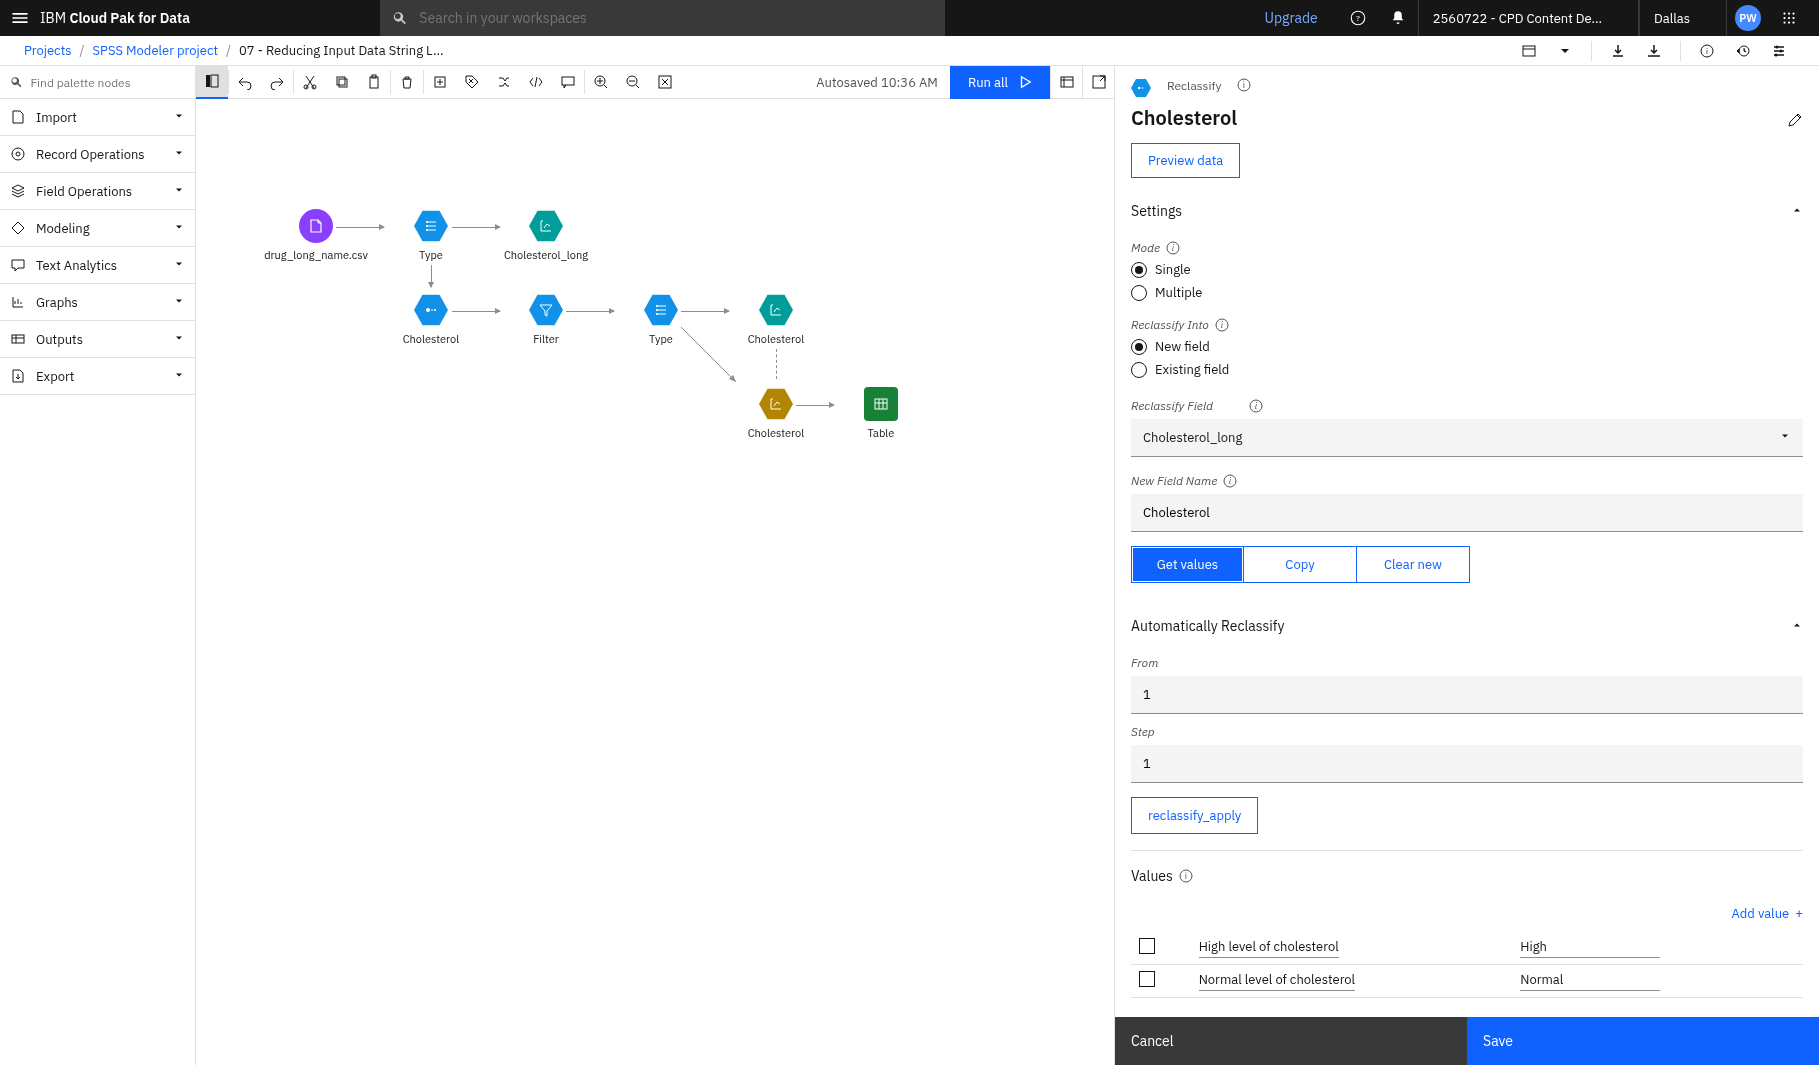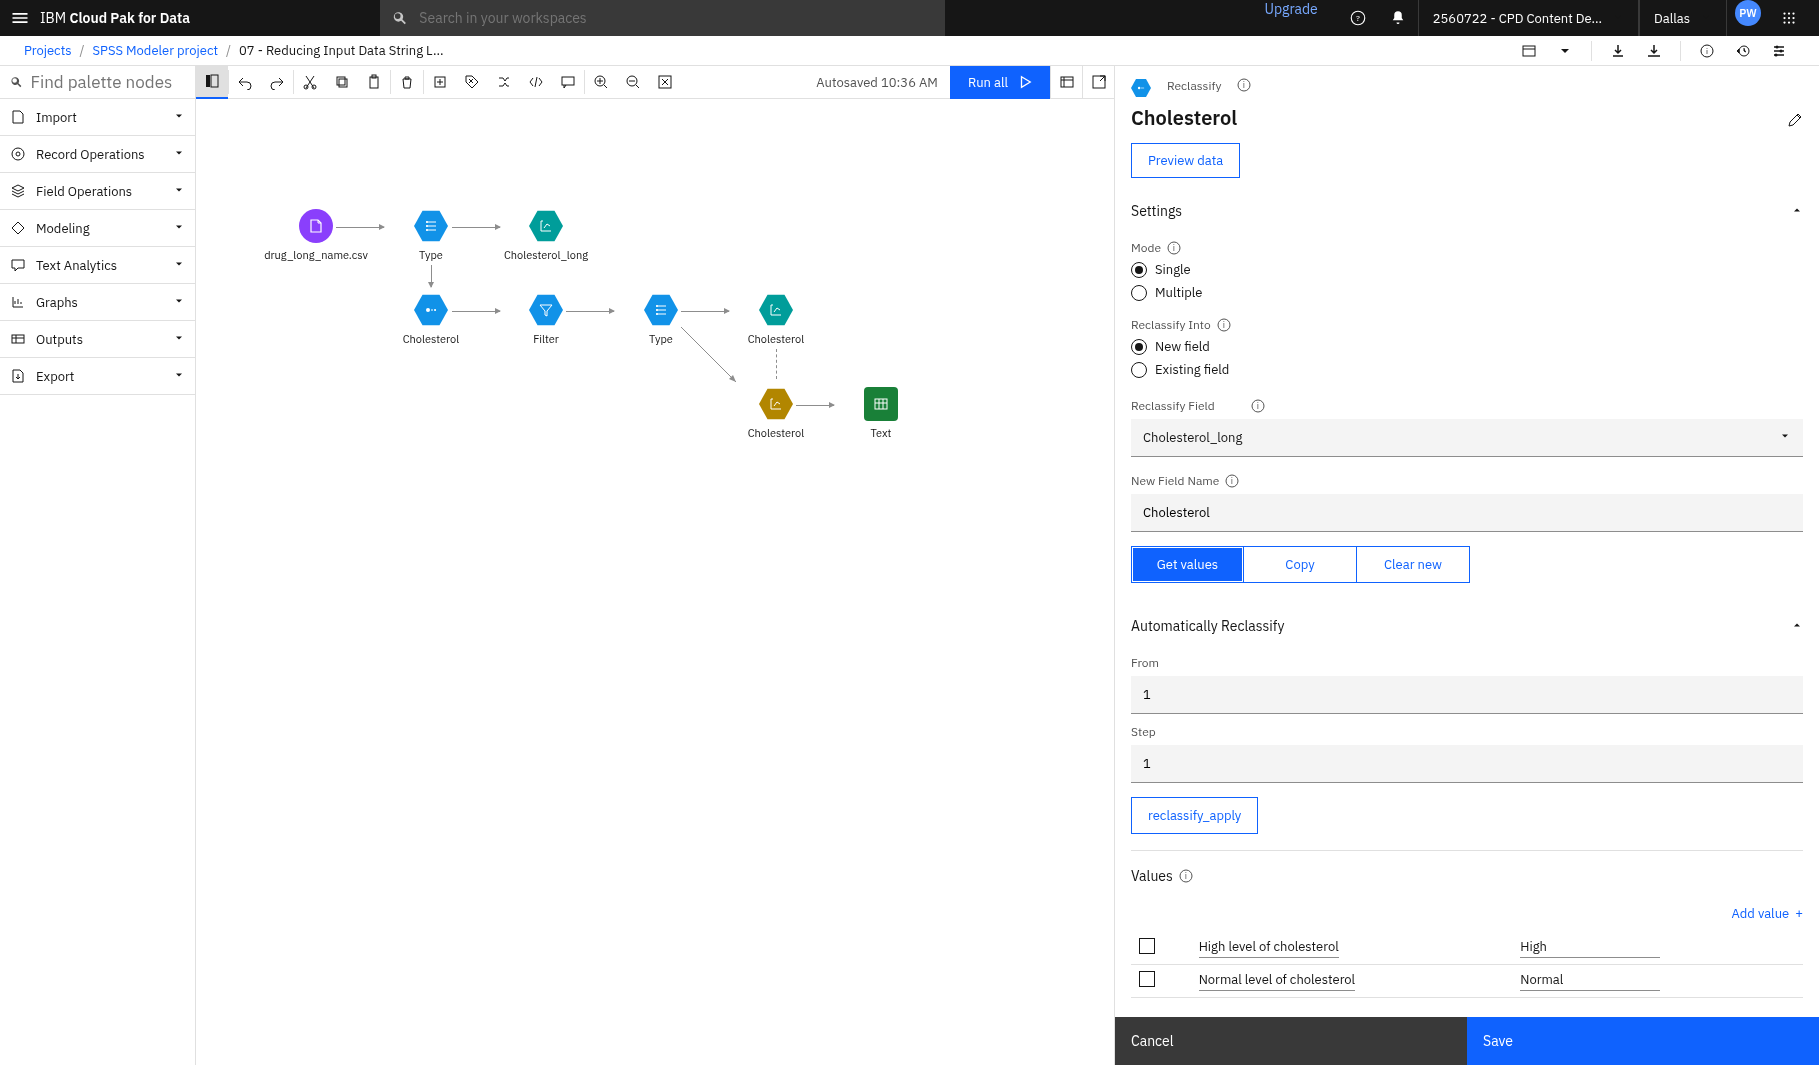--- a/index.html
+++ b/index.html
@@ -6,21 +6,21 @@
 body { width: 1819px; height: 1065px; background: #f4f4f4; overflow: hidden; font-size: 14px; color: #161616; }
 
 
 .top-header { height: 36px; background: #161616; color: #fff; display: flex; align-items: center; padding: 0 10px; }
 .top-header .hamburger { width: 20px; height: 20px; margin-right: 10px; cursor: pointer; }
 .top-header .brand { font-size: 14px; }
 .top-header .brand b { font-weight: 600; }
 .top-header .search-wrap { margin-left: 190px; width: 565px; height: 36px; background: #393939; display: flex; align-items: center; padding: 0 12px; }
 .top-header .search-wrap svg { width: 16px; height: 16px; fill: #c6c6c6; margin-right: 12px; }
 .top-header .search-wrap input { background: transparent; border: none; outline: none; color: #c6c6c6; font-size: 14px; width: 100%; }
-.top-header .right { margin-left: auto; display: flex; height: 100%; }
+.top-header .right { margin-left: auto; display: flex; align-items: center; height: 100%; }
 .top-header .upgrade { color: #78a9ff; font-size: 14px; margin-right: 20px; }
 .top-header .hicon { width: 40px; height: 36px; display: flex; align-items: center; justify-content: center; cursor: pointer; }
 .top-header .hicon svg { width: 18px; height: 18px; fill: #fff; }
 .top-header .proj-select { display:flex; align-items:center; padding: 0 14px; height:100%; border-left:1px solid #393939; border-right:1px solid #393939; font-size:13px; cursor:pointer; }
 .top-header .proj-select .chev { margin-left:10px; }
 .top-header .avatar { width: 26px; height: 26px; border-radius: 50%; background: #4589ff; display:flex; align-items:center; justify-content:center; font-size:11px; font-weight:600; margin: 0 8px; }
 
 
 .crumb-row { height: 30px; background: #fff; display: flex; align-items: center; padding: 0 24px; border-bottom: 1px solid #e0e0e0; }
 .crumb-row a { color: #0f62fe; font-size: 13px; text-decoration: none; }
@@ -31,21 +31,21 @@
 .crumb-row .ricon svg { width:16px; height:16px; fill:#161616; }
 .crumb-row .divider { width:1px; height:20px; background:#e0e0e0; margin:0 6px; }
 
 
 .main { display: flex; height: calc(100% - 66px); }
 
 
 .palette { width: 196px; background: #fff; border-right: 1px solid #e0e0e0; display:flex; flex-direction:column; }
 .palette .search-row { height:33px; display:flex; align-items:center; padding:0 10px; border-bottom:1px solid #e0e0e0;}
 .palette .search-row svg { width:14px; height:14px; fill:#525252; margin-right:8px;}
-.palette .search-row input { border:none; outline:none; font-size:17px; width:100%; color:#b91c1c; }
+.palette .search-row input { border:none; outline:none; font-size:12px; width:100%; color:#b91c1c; }
 .palette .cat { height:37px; display:flex; align-items:center; padding:0 10px; border-bottom:1px solid #e0e0e0; cursor:pointer; font-size:13px; }
 .palette .cat svg.caticon { width:16px; height:16px; margin-right:10px; fill:#161616; }
 .palette .cat .chev { margin-left:auto; }
 
 
 .canvas-col { flex:1; display:flex; flex-direction:column; min-width:0; }
 .toolbar { height:33px; background:#fff; border-bottom:1px solid #e0e0e0; display:flex; align-items:center; }
 .toolbar .tbtn { width:32px; height:33px; display:flex; align-items:center; justify-content:center; cursor:pointer; }
 .toolbar .tbtn.active { background:#e0e0e0; border-bottom:2px solid #0f62fe; }
 .toolbar .tbtn svg { width:16px; height:16px; fill:#161616; }
@@ -83,21 +83,21 @@
 .rpanel .head { padding:12px 16px 0; }
 .rpanel .type-row { display:flex; align-items:flex-start; gap:16px; font-size:12px; color:#525252; }
 .rpanel .type-row .badge { width:20px; height:20px; background:#1192e8; clip-path: polygon(25% 5%, 75% 5%, 100% 50%, 75% 95%, 25% 95%, 0% 50%); display:flex; align-items:center; justify-content:center;}
 .rpanel .type-row .badge svg{ width:10px;height:10px;fill:#fff;}
 .rpanel h2 { font-size:20px; font-weight:600; margin:6px 0 12px; }
 .rpanel .edit-icon { position:absolute; top:46px; right:16px; cursor:pointer; }
 .rpanel .preview-btn { border:1px solid #0f62fe; color:#0f62fe; background:#fff; padding:8px 16px; font-size:13px; cursor:pointer; }
 .rpanel .scroll { flex:1; overflow-y:auto; padding:0 16px 28px; }
 .section-head { display:flex; align-items:center; justify-content:space-between; font-size:14px; padding:16px 0 10px; border-top:1px solid #e0e0e0; margin-top:16px; cursor:pointer;}
 .section-head:first-of-type { border-top:none; margin-top:8px;}
-.form-label { font-size:12px; color:#525252; display:flex; align-items:center; gap:6px; margin-top:10px; margin-bottom:6px;}
+.form-label { font-size:12px; color:#525252; display:flex; align-items:center; gap:6px; margin-top:10px; margin-bottom:6px;font-style:italic;}
 .radio-row { display:flex; align-items:center; gap:8px; font-size:13px; margin:6px 0; cursor:pointer;}
 .radio { width:16px; height:16px; border:1px solid #161616; border-radius:50%; display:inline-flex; align-items:center; justify-content:center;}
 .radio.sel::after { content:''; width:8px; height:8px; background:#161616; border-radius:50%; }
 .select-field { background:#f4f4f4; border:none; border-bottom:1px solid #8d8d8d; padding:10px 12px; font-size:13px; width:100%; display:flex; justify-content:space-between; align-items:center; cursor:pointer;}
 .text-field { background:#f4f4f4; border:none; border-bottom:1px solid #8d8d8d; padding:10px 12px; font-size:13px; width:100%; outline:none;}
 .btn-row { display:flex; margin-top:14px; }
 .btn-row button { padding:9px 0; font-size:13px; cursor:pointer; width:113px; text-align:center;}
 .btn-primary-outline { background:#0f62fe; color:#fff; border:1px solid #0f62fe; box-shadow: inset 0 0 0 1px #fff;}
 .btn-ghost { background:#fff; color:#0f62fe; border:1px solid #0f62fe; border-left:none;}
 .btn-ghost2 { background:#fff; color:#0f62fe; border:1px solid #0f62fe; padding:9px 16px; font-size:13px; cursor:pointer;}
@@ -524,21 +524,21 @@
         <div class="label">Cholesterol</div>
       </div>
       <div class="arrow" style="left:600px; top:306px; width:38px;"></div>
       <div class="node" style="left:625px; top:288px;">
         <div class="shape sq green">
             <svg viewBox="0 0 16 16">
               <rect x="2" y="3" width="12" height="10" fill="none" stroke="#fff"></rect>
               <path d="M2 7h12M6 3v10M10 3v10" stroke="#fff"></path>
             </svg>
           </div>
-        <div class="label">Text</div>
+        <div class="label">Table</div>
       </div>
     </div>
   </div>
 
   <div class="rpanel">
     <div class="head">
       <div class="type-row">
         <span class="badge">
             <svg viewBox="0 0 16 16">
               <circle cx="5" cy="8" r="2" fill="#fff"></circle>

